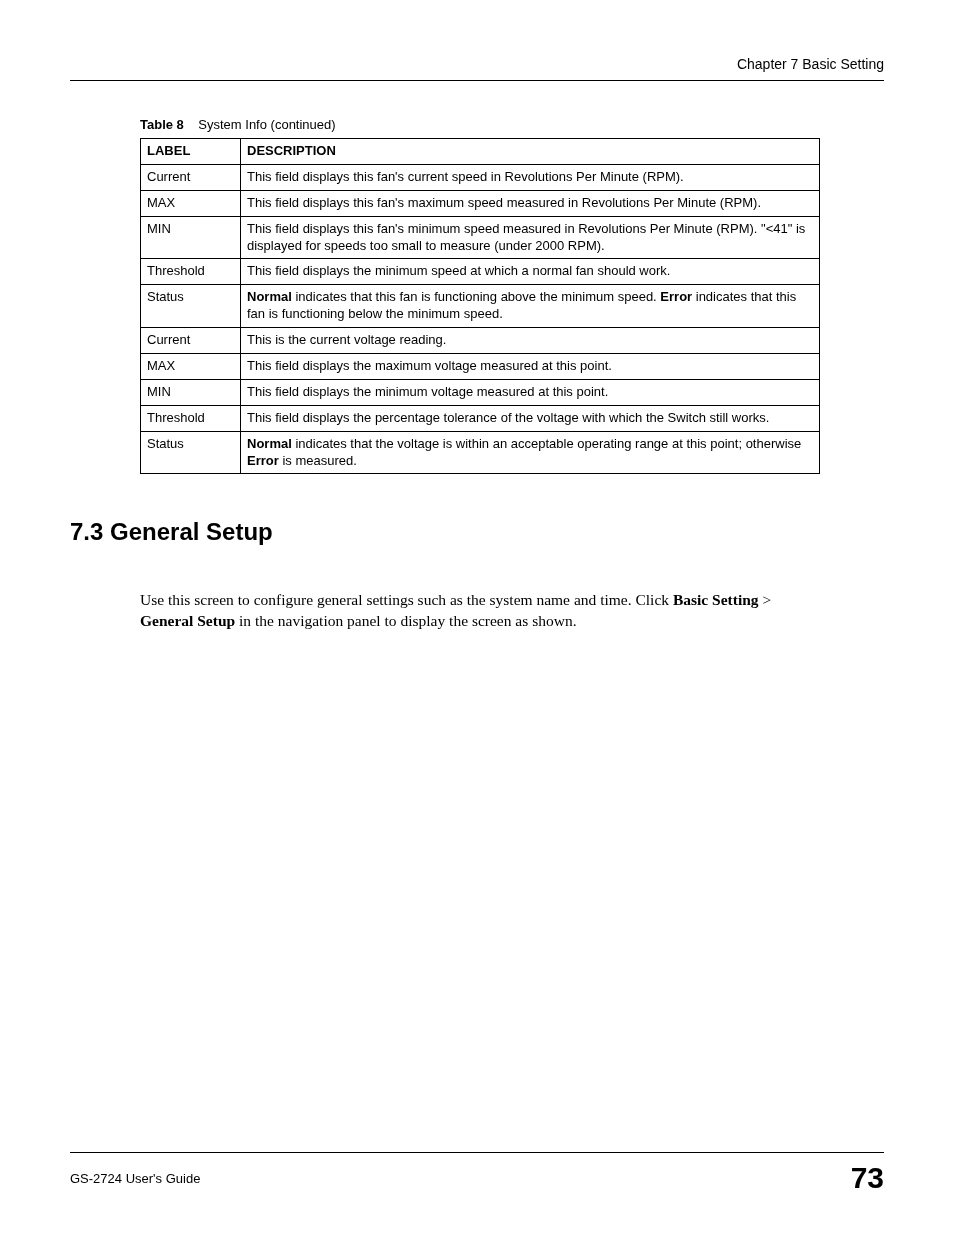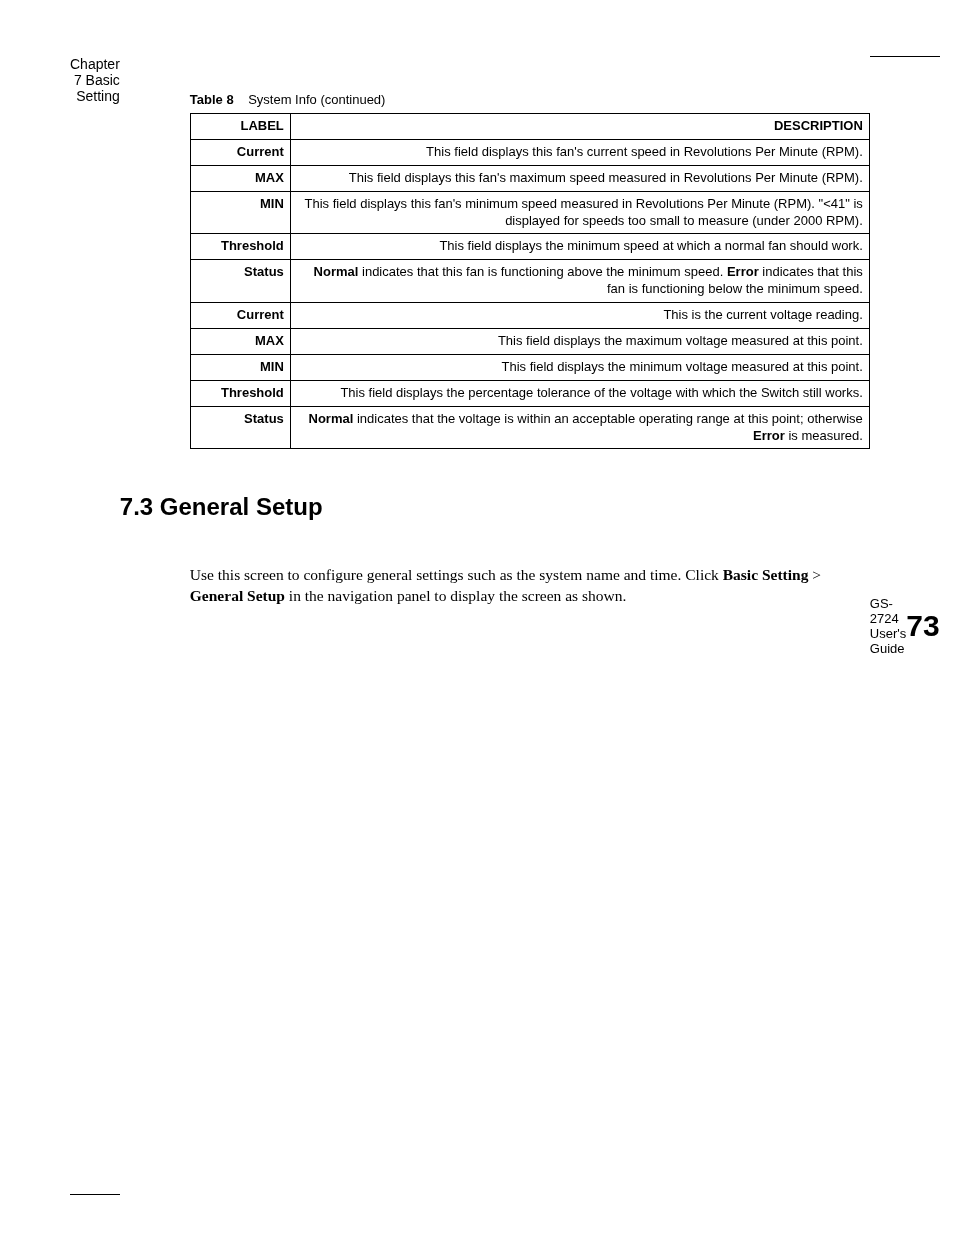--- a/index.html
+++ b/index.html
@@ -10,20 +10,21 @@
       font-family: "Times New Roman", Times, serif;
       color: #000;
       width: 954px;
       height: 1235px;
       position: relative;
     }
     .page {
       padding: 56px 70px 40px 70px;
       height: 100%;
       display: flex;
+      flex-direction: column;
     }
     .header {
       text-align: right;
       font-family: Arial, Helvetica, sans-serif;
       font-size: 14px;
       padding-bottom: 8px;
       border-bottom: 1.5px solid #000;
     }
     .content {
       padding-top: 36px;
@@ -38,47 +39,48 @@
     .table-caption .tnum { font-weight: bold; }
     .info-table {
       border-collapse: collapse;
       margin-left: 70px;
       width: 680px;
       font-family: Arial, Helvetica, sans-serif;
       font-size: 13px;
     }
     .info-table th, .info-table td {
       border: 1px solid #000;
-      text-align: right;
+      text-align: left;
       vertical-align: top;
       padding: 4px 6px;
       line-height: 1.3;
     }
     .info-table th {
       font-weight: bold;
     }
-    .info-table td.label-cell { width: 100px; font-weight: bold; }
+    .info-table td.label-cell { width: 100px; }
     .section-heading {
       font-family: Arial, Helvetica, sans-serif;
       font-size: 24px;
       font-weight: bold;
       margin-top: 44px;
       margin-bottom: 44px;
     }
     .body-p {
       font-family: "Times New Roman", Times, serif;
       font-size: 15.5px;
       line-height: 1.35;
       margin-left: 70px;
       max-width: 680px;
       margin-top: 6px;
     }
     .body-p b { font-weight: bold; }
     .footer {
       border-top: 1.5px solid #000;
+      padding-top: 8px;
       display: flex;
       justify-content: space-between;
       align-items: center;
     }
     .footer-left {
       font-family: Arial, Helvetica, sans-serif;
       font-size: 13px;
     }
     .footer-right {
       font-family: Arial, Helvetica, sans-serif;

